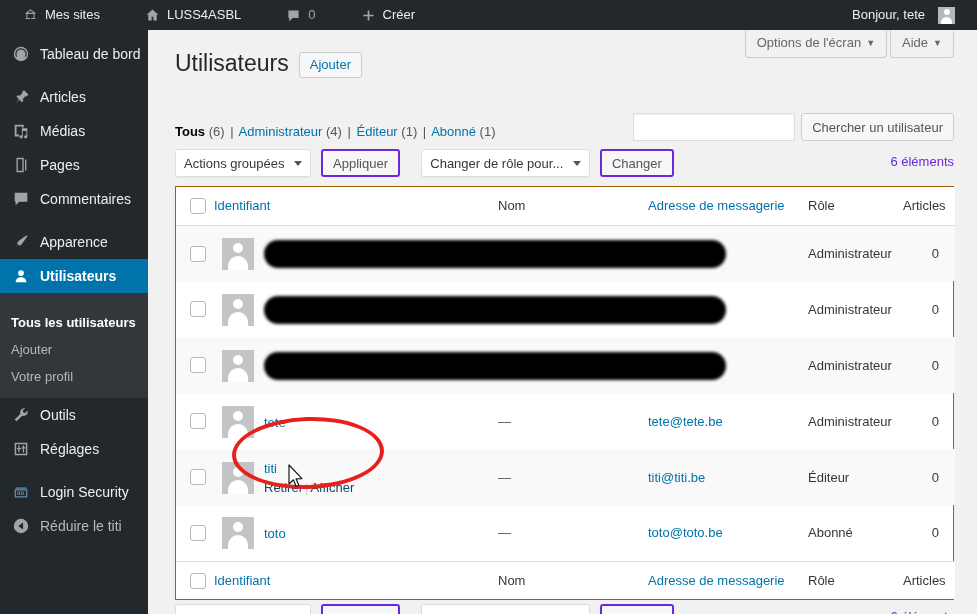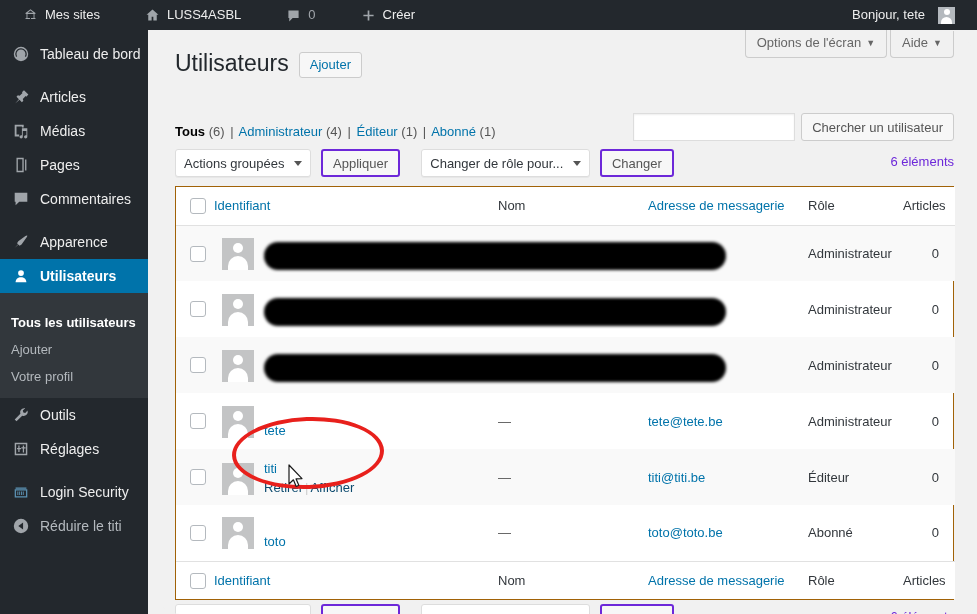--- a/index.html
+++ b/index.html
@@ -278,21 +278,21 @@
 
   .cb-box {
     width: 16px; height: 16px;
     border: 1px solid #b4b9be;
     background: #fff;
     border-radius: 3px;
     display: inline-block;
     cursor: pointer;
     vertical-align: middle;
   }
-  .user-cell { display: flex; align-items: flex-end; padding-left: 8px; position: relative; }
+  .user-cell { display: flex; align-items: center; padding-left: 8px; position: relative; }
   .avatar {
     width: 32px; height: 32px;
     background: #c3c4c5;
     flex: 0 0 32px;
     position: relative;
     overflow: hidden;
     margin-top: 1px;
   }
   .avatar::before {
     content: ""; position: absolute; left: 11px; top: 5px;

